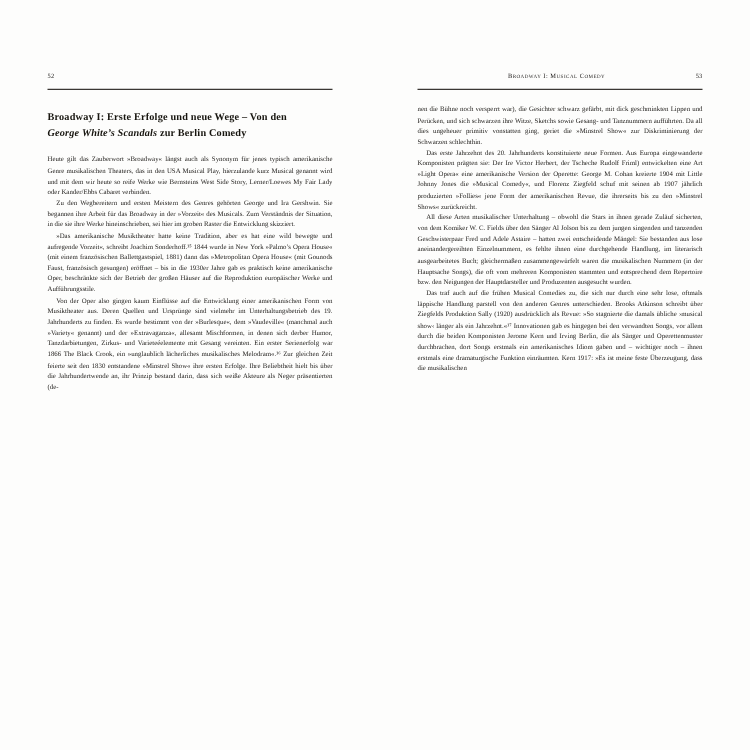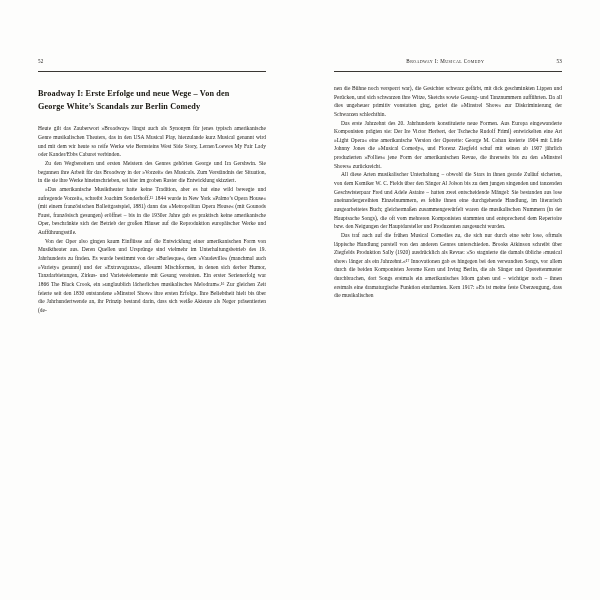--- a/index.html
+++ b/index.html
@@ -65,20 +65,21 @@
   }
   h1.chapter-title {
     font-size: 8.2px;
     font-weight: bold;
     line-height: 1.55;
     margin: 16px 0 11px 0;
     letter-spacing: 0.15px;
     color: #17150f;
   }
   h1.chapter-title .ital {
+    font-style: italic;
     font-weight: bold;
   }
   p.body {
     font-size: 5.45px;
     line-height: 1.585;
     text-align: justify;
     margin: 0;
     text-indent: 7px;
     hyphens: auto;
     -webkit-hyphens: auto;

